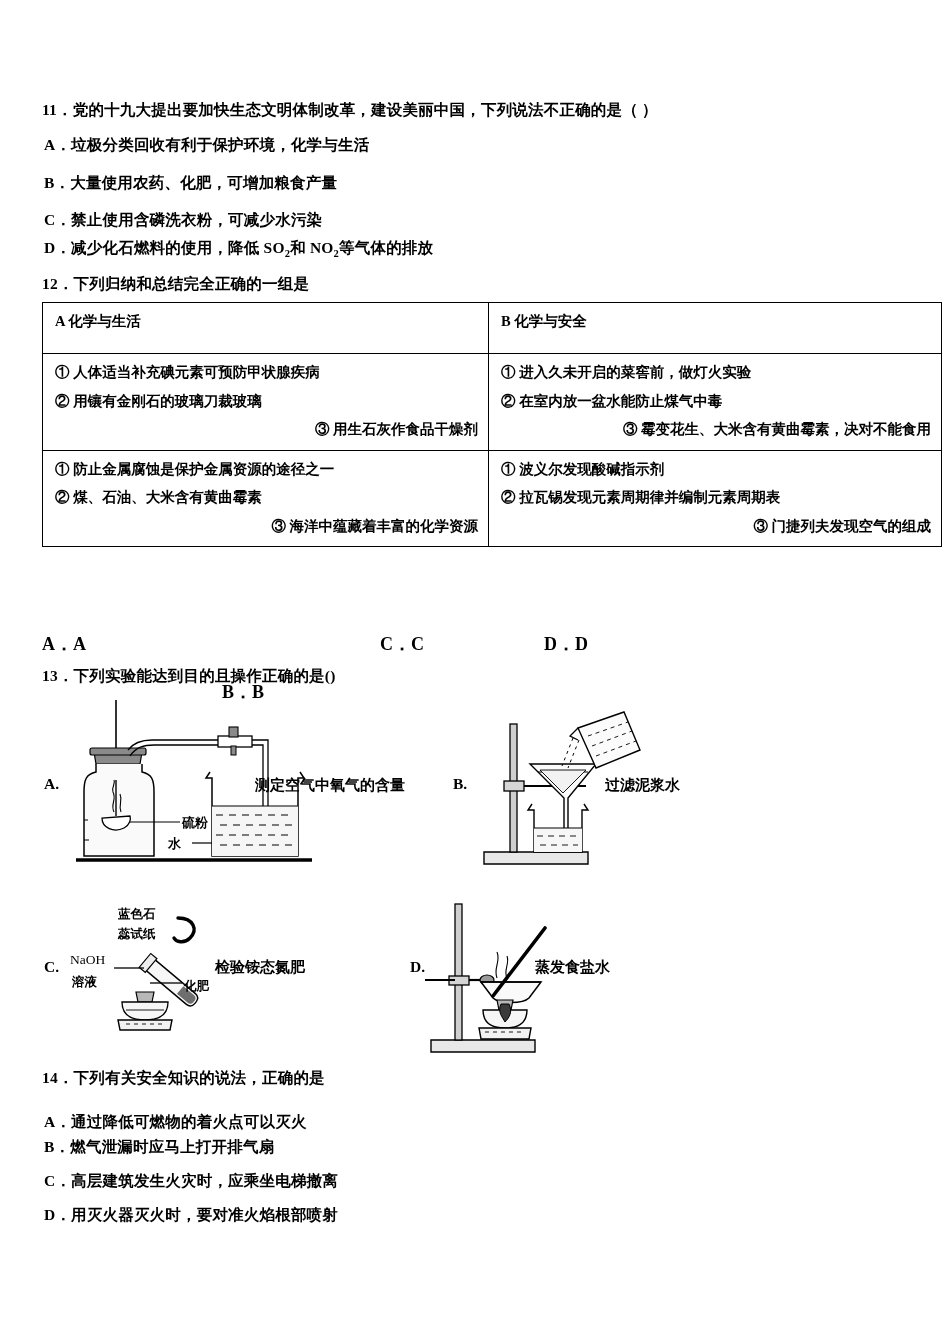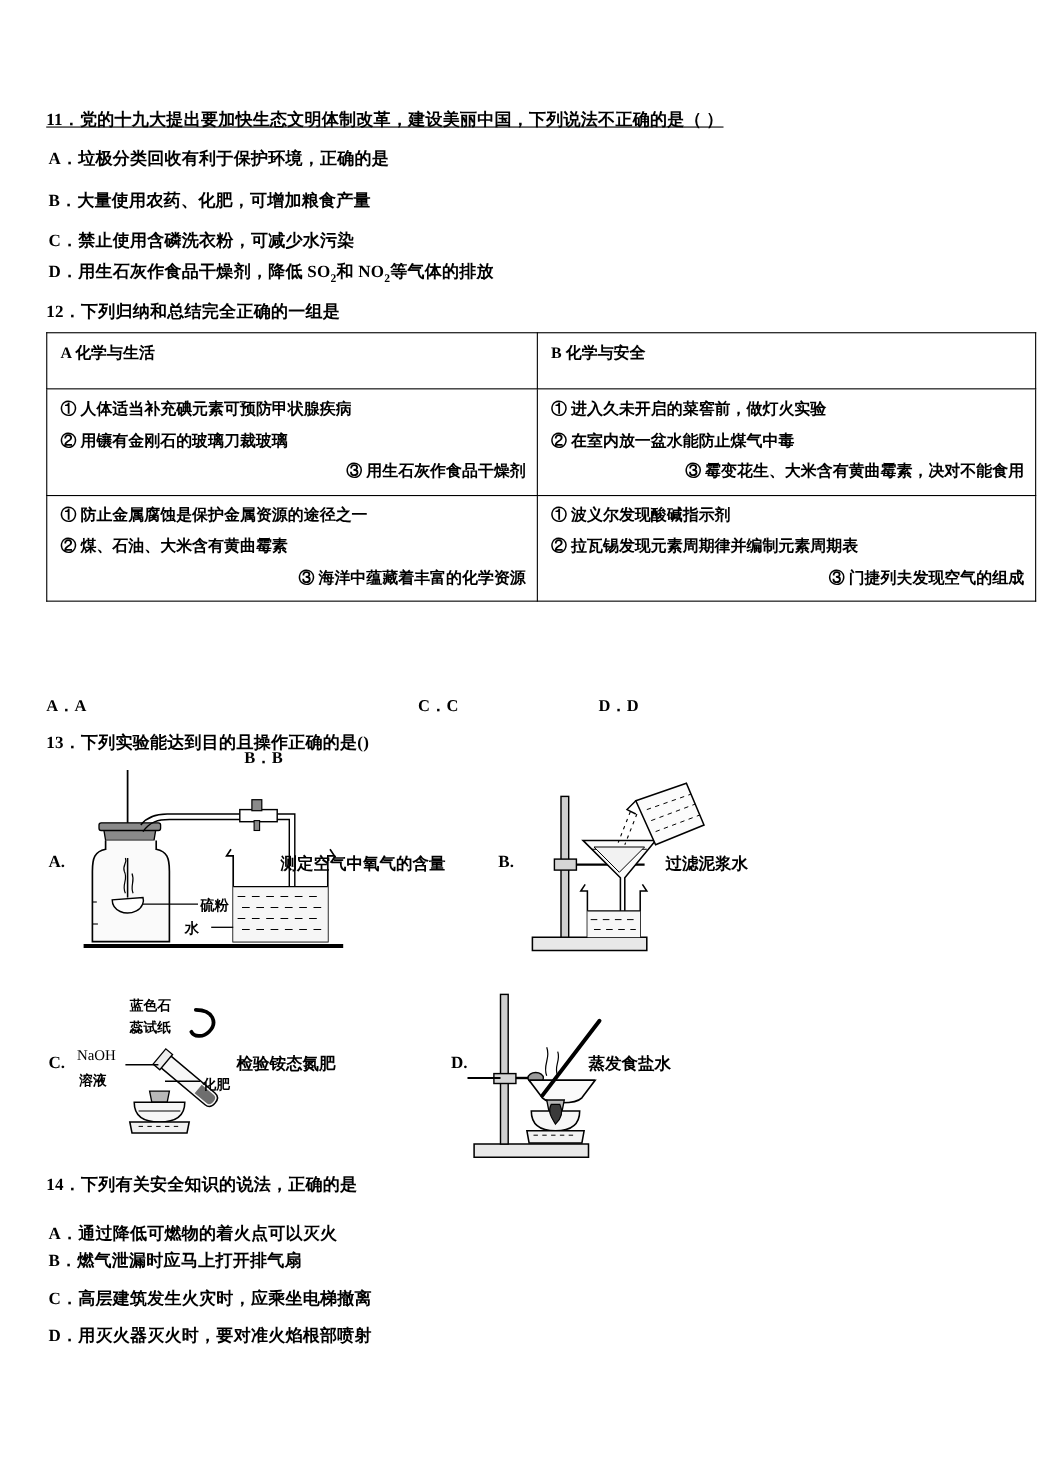--- a/index.html
+++ b/index.html
@@ -26,21 +26,20 @@
   .qline {
     position: absolute;
     font-size: 15.5px;
     font-weight: bold;
     letter-spacing: 0.2px;
     white-space: nowrap;
     line-height: 1;
   }
   .qstem {
     font-weight: bold;
-    text-decoration: underline;
   }
   .opt-letter {
     font-family: "Liberation Serif", "DejaVu Serif", serif;
     font-weight: bold;
   }
   sub { font-size: 0.68em; }
 
   
   .grid {
     position: absolute;
@@ -76,21 +75,21 @@
   .col-l { width: 423px; }
   .col-r { width: 430px; }
 
   
   .ansrow {
     position: absolute;
     left: 42px;
     top: 632px;
     width: 860px;
     height: 20px;
-    font-size: 15px;
+    font-size: 18px;
     font-weight: bold;
   }
   .ansrow span { position: absolute; top: 0; white-space: nowrap; }
 
   
   .fig {
     position: absolute;
   }
   .fig-label {
     position: absolute;
@@ -124,30 +123,30 @@
   }
 </style>
 </head>
 <body>
 
 <div class="page">
 
   <div class="qline qstem" style="left:42px; top:102px;">11．党的十九大提出要加快生态文明体制改革，建设美丽中国，下列说法不正确的是（   ）</div>
 
   <div class="qline" style="left:44px; top:137px;">
-    <span class="opt-letter">A．</span><span>垃极分类回收有利于保护环境，正确的是</span>
+    <span class="opt-letter">A．</span><span>垃极分类回收有利于保护环境，化学与生活</span>
   </div>
   <div class="qline" style="left:44px; top:175px;">
     <span class="opt-letter">B．</span><span>大量使用农药、化肥，可增加粮食产量</span>
   </div>
   <div class="qline" style="left:44px; top:212px;">
     <span class="opt-letter">C．</span><span>禁止使用含磷洗衣粉，可减少水污染</span>
   </div>
   <div class="qline" style="left:44px; top:240px;">
-    <span class="opt-letter">D．</span><span>用生石灰作食品干燥剂，降低 SO</span><sub>2</sub><span>和 NO</span><sub>2</sub><span>等气体的排放</span>
+    <span class="opt-letter">D．</span><span>减少化石燃料的使用，降低 SO</span><sub>2</sub><span>和 NO</span><sub>2</sub><span>等气体的排放</span>
   </div>
 
   <div class="qline" style="left:42px; top:276px; font-weight:bold;">12．下列归纳和总结完全正确的一组是</div>
 
   <table class="grid">
     <tbody>
         <tr>
       <td class="head col-l">A 化学与生活</td>
       <td class="head col-r">B 化学与安全</td>
     </tr>

